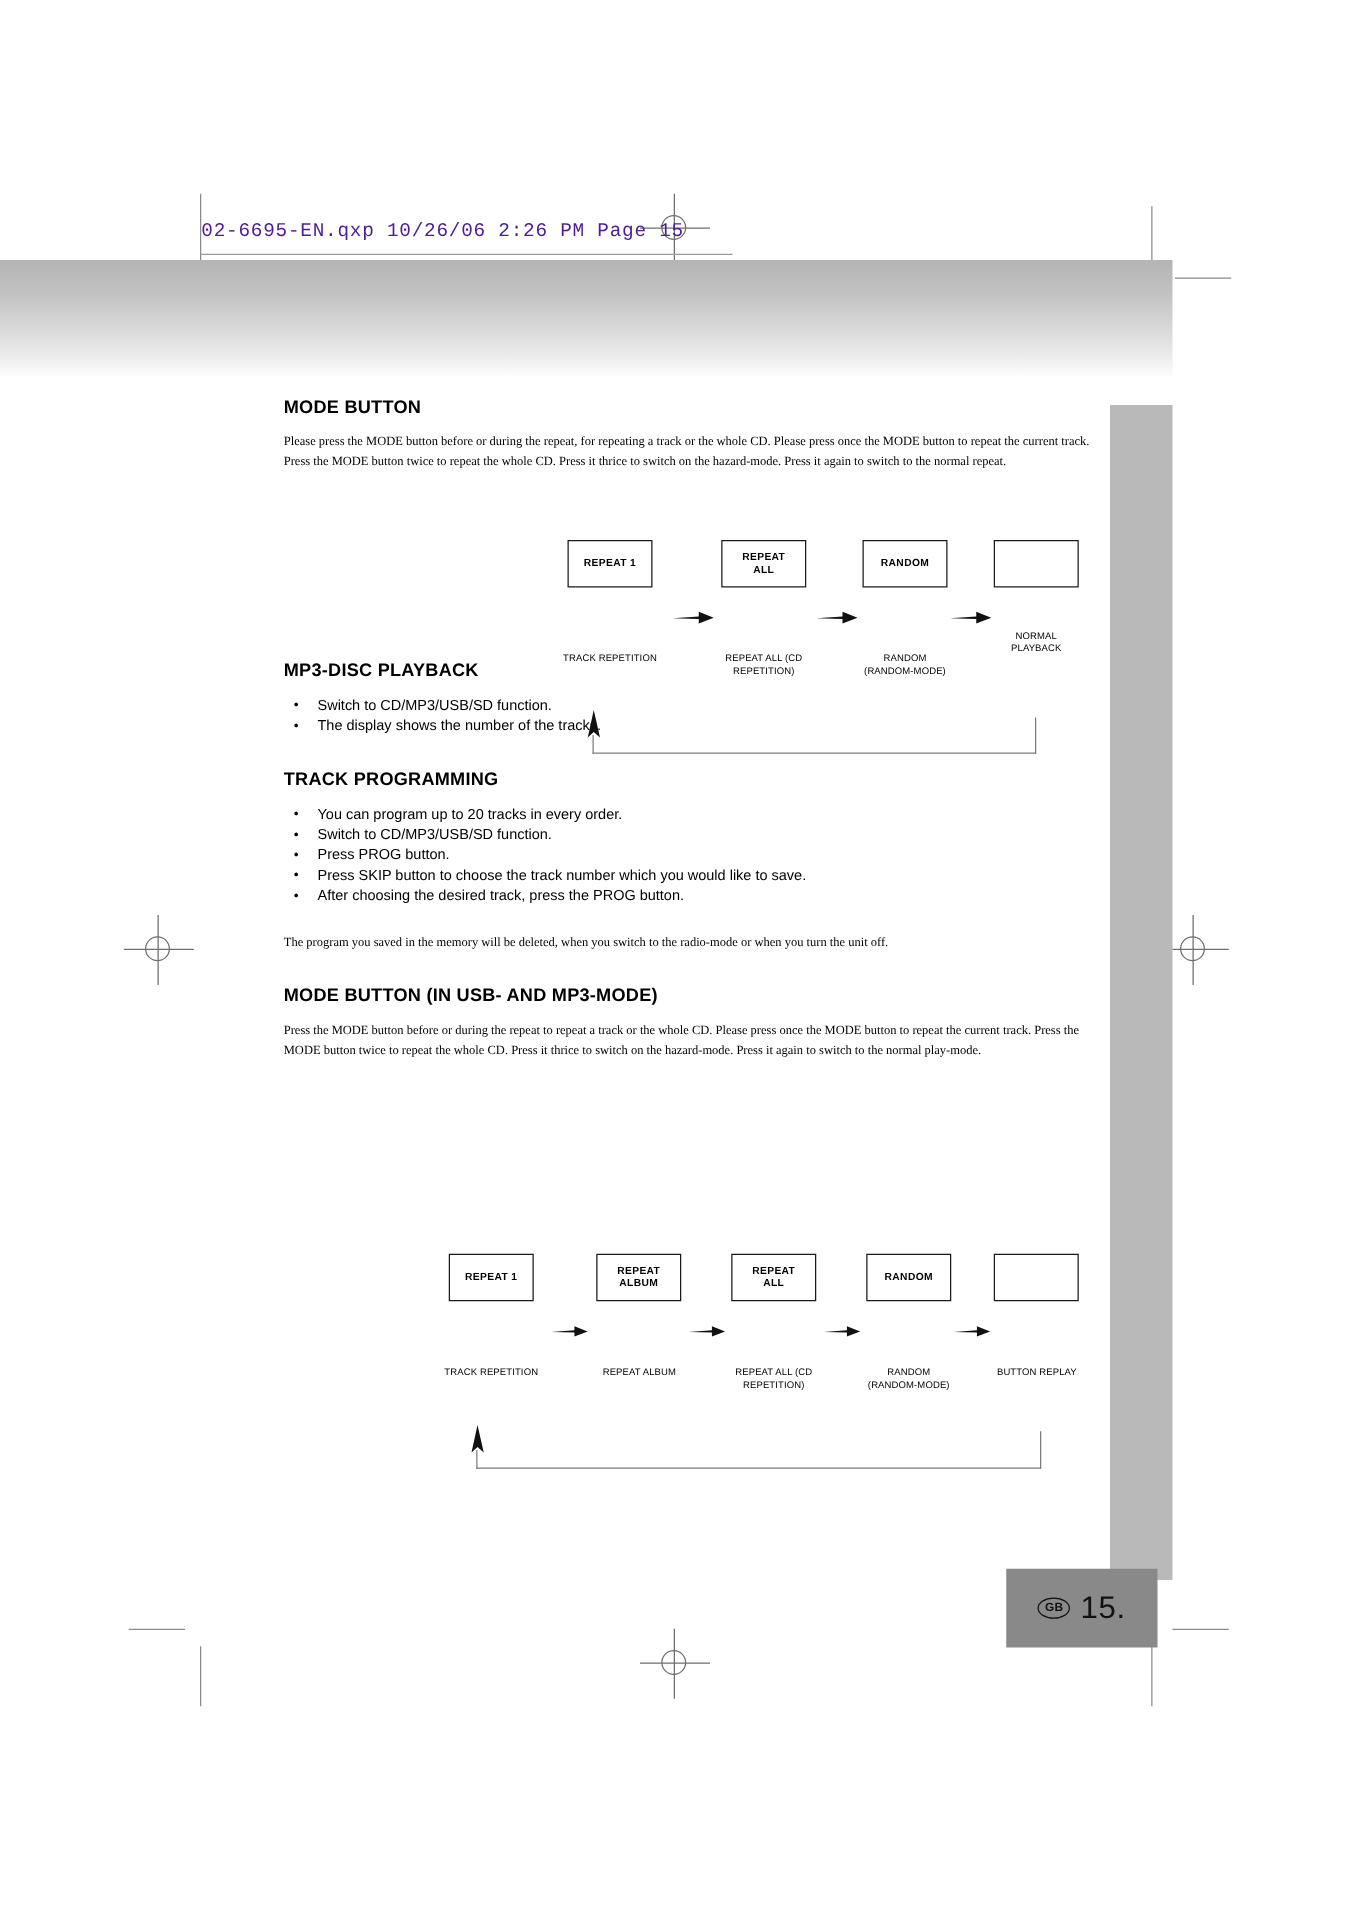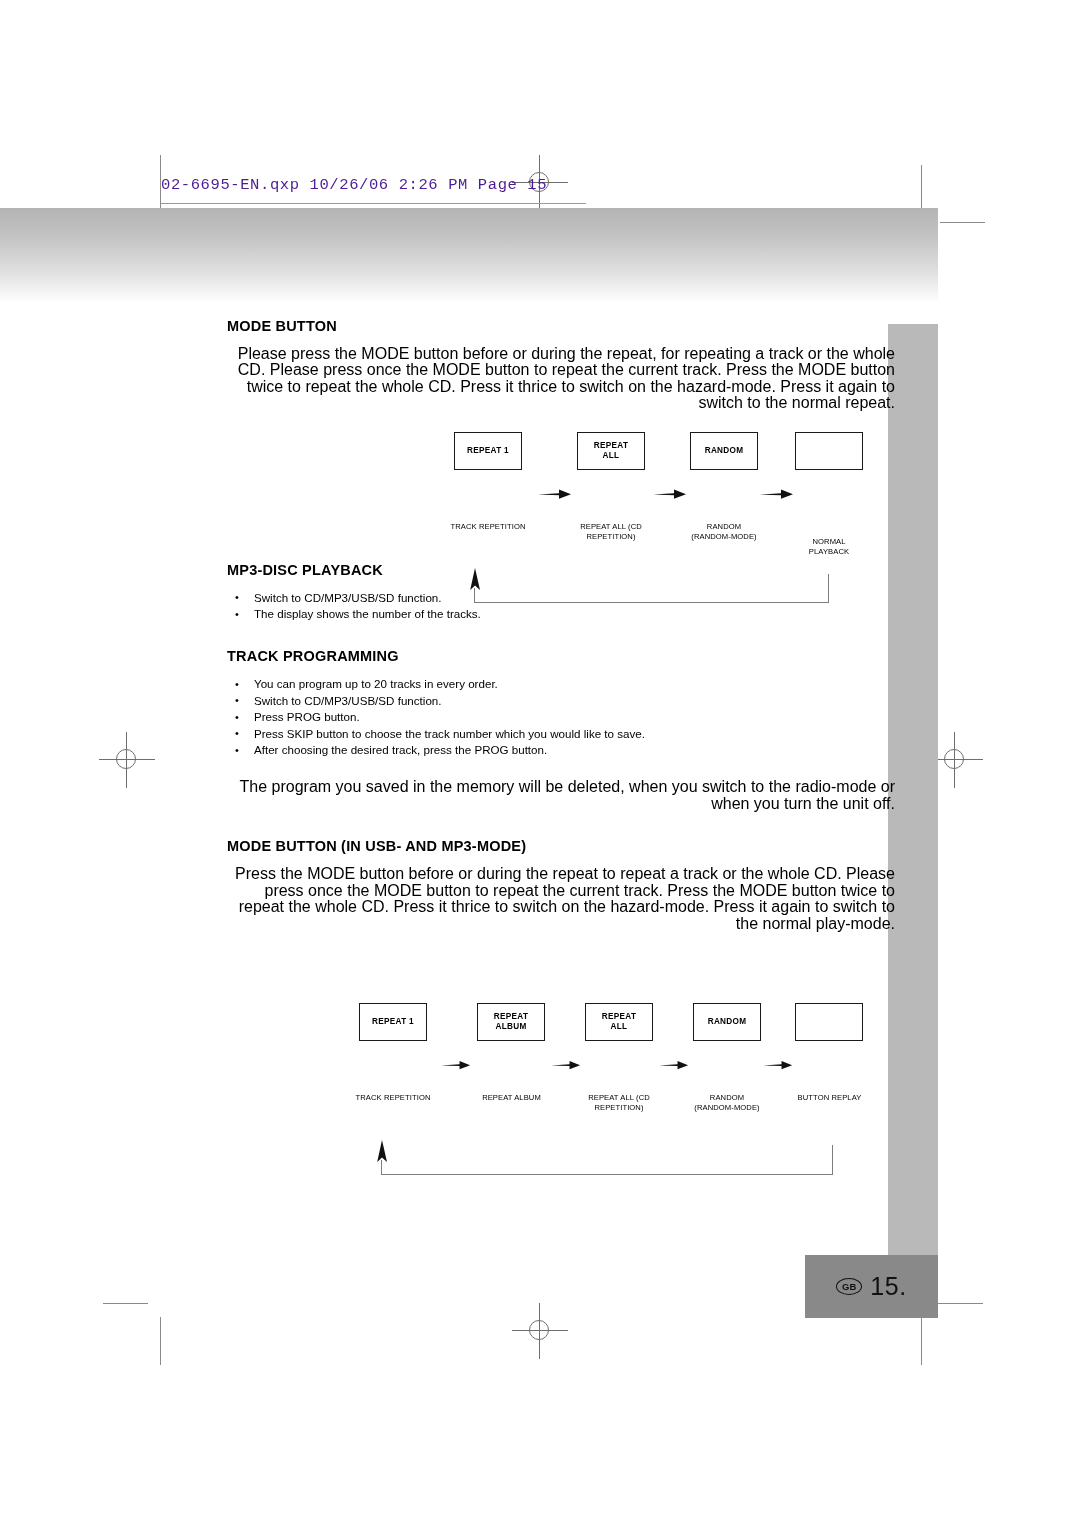--- a/index.html
+++ b/index.html
@@ -91,21 +91,21 @@
     left: 888px;
     top: 324px;
     width: 50px;
     height: 940px;
     background: #b9b9b9;
   }
   .page-badge {
     position: absolute;
     left: 805px;
     top: 1255px;
-    width: 133px;
+    width: 121px;
     height: 63px;
     background: #898989;
     display: flex;
     align-items: center;
     justify-content: center;
     gap: 8px;
   }
   .gb-oval {
     width: 26px;
     height: 17px;
@@ -135,25 +135,26 @@
     margin-left: 20px;
   }
   h2.section-title {
     font-size: 14.5px;
     font-weight: bold;
     color: #000;
     margin: 0 0 12px 0;
     letter-spacing: 0.2px;
   }
   p.body-text {
-    font-size: 16px;
+    font-size: 10px;
     line-height: 16.4px;
     color: #000;
     margin: 0;
-    text-align: right;
+    text-align: left;
+    font-family: Liberation Serif, serif;
   }
   ul.bullets {
     list-style: none;
     margin: 0;
     padding: 0;
   }
   ul.bullets li {
     position: relative;
     font-size: 11.6px;
     line-height: 16.4px;
@@ -327,21 +328,21 @@
         <span style="white-space:pre-line;"></span>
       </div>
   </div>
 
   <div class="diag-labels" style="height:28px;">
     <div class="flow-label" style="left:-3px; top:50px; width:102px; white-space:pre-line;">TRACK REPETITION</div>
     <div class="flow-label" style="left:125px; top:50px; width:92px; white-space:pre-line;">REPEAT ALL (CD
 REPETITION)</div>
     <div class="flow-label" style="left:233px; top:50px; width:102px; white-space:pre-line;">RANDOM
 (RANDOM-MODE)</div>
-    <div class="flow-label" style="left:352px; top:65px; width:74px; white-space:pre-line;text-align:center;">NORMAL
+    <div class="flow-label" style="left:352px; top:32px; width:74px; white-space:pre-line;text-align:center;">NORMAL
 PLAYBACK</div>
   </div>
 
   <svg class="flow-arrow" style="left:98px; top:55px;" width="34" height="14" viewBox="0 0 34 14">
     <path d="M0 7.6 L21 6.2 L21 2.4 L33 7.2 L21 11.8 L21 8.2 Z" fill="#111"></path>
   </svg>
   <svg class="flow-arrow" style="left:213px; top:55px;" width="34" height="14" viewBox="0 0 34 14">
     <path d="M0 7.6 L21 6.2 L21 2.4 L33 7.2 L21 11.8 L21 8.2 Z" fill="#111"></path>
   </svg>
   <svg class="flow-arrow" style="left:320px; top:55px;" width="34" height="14" viewBox="0 0 34 14">

